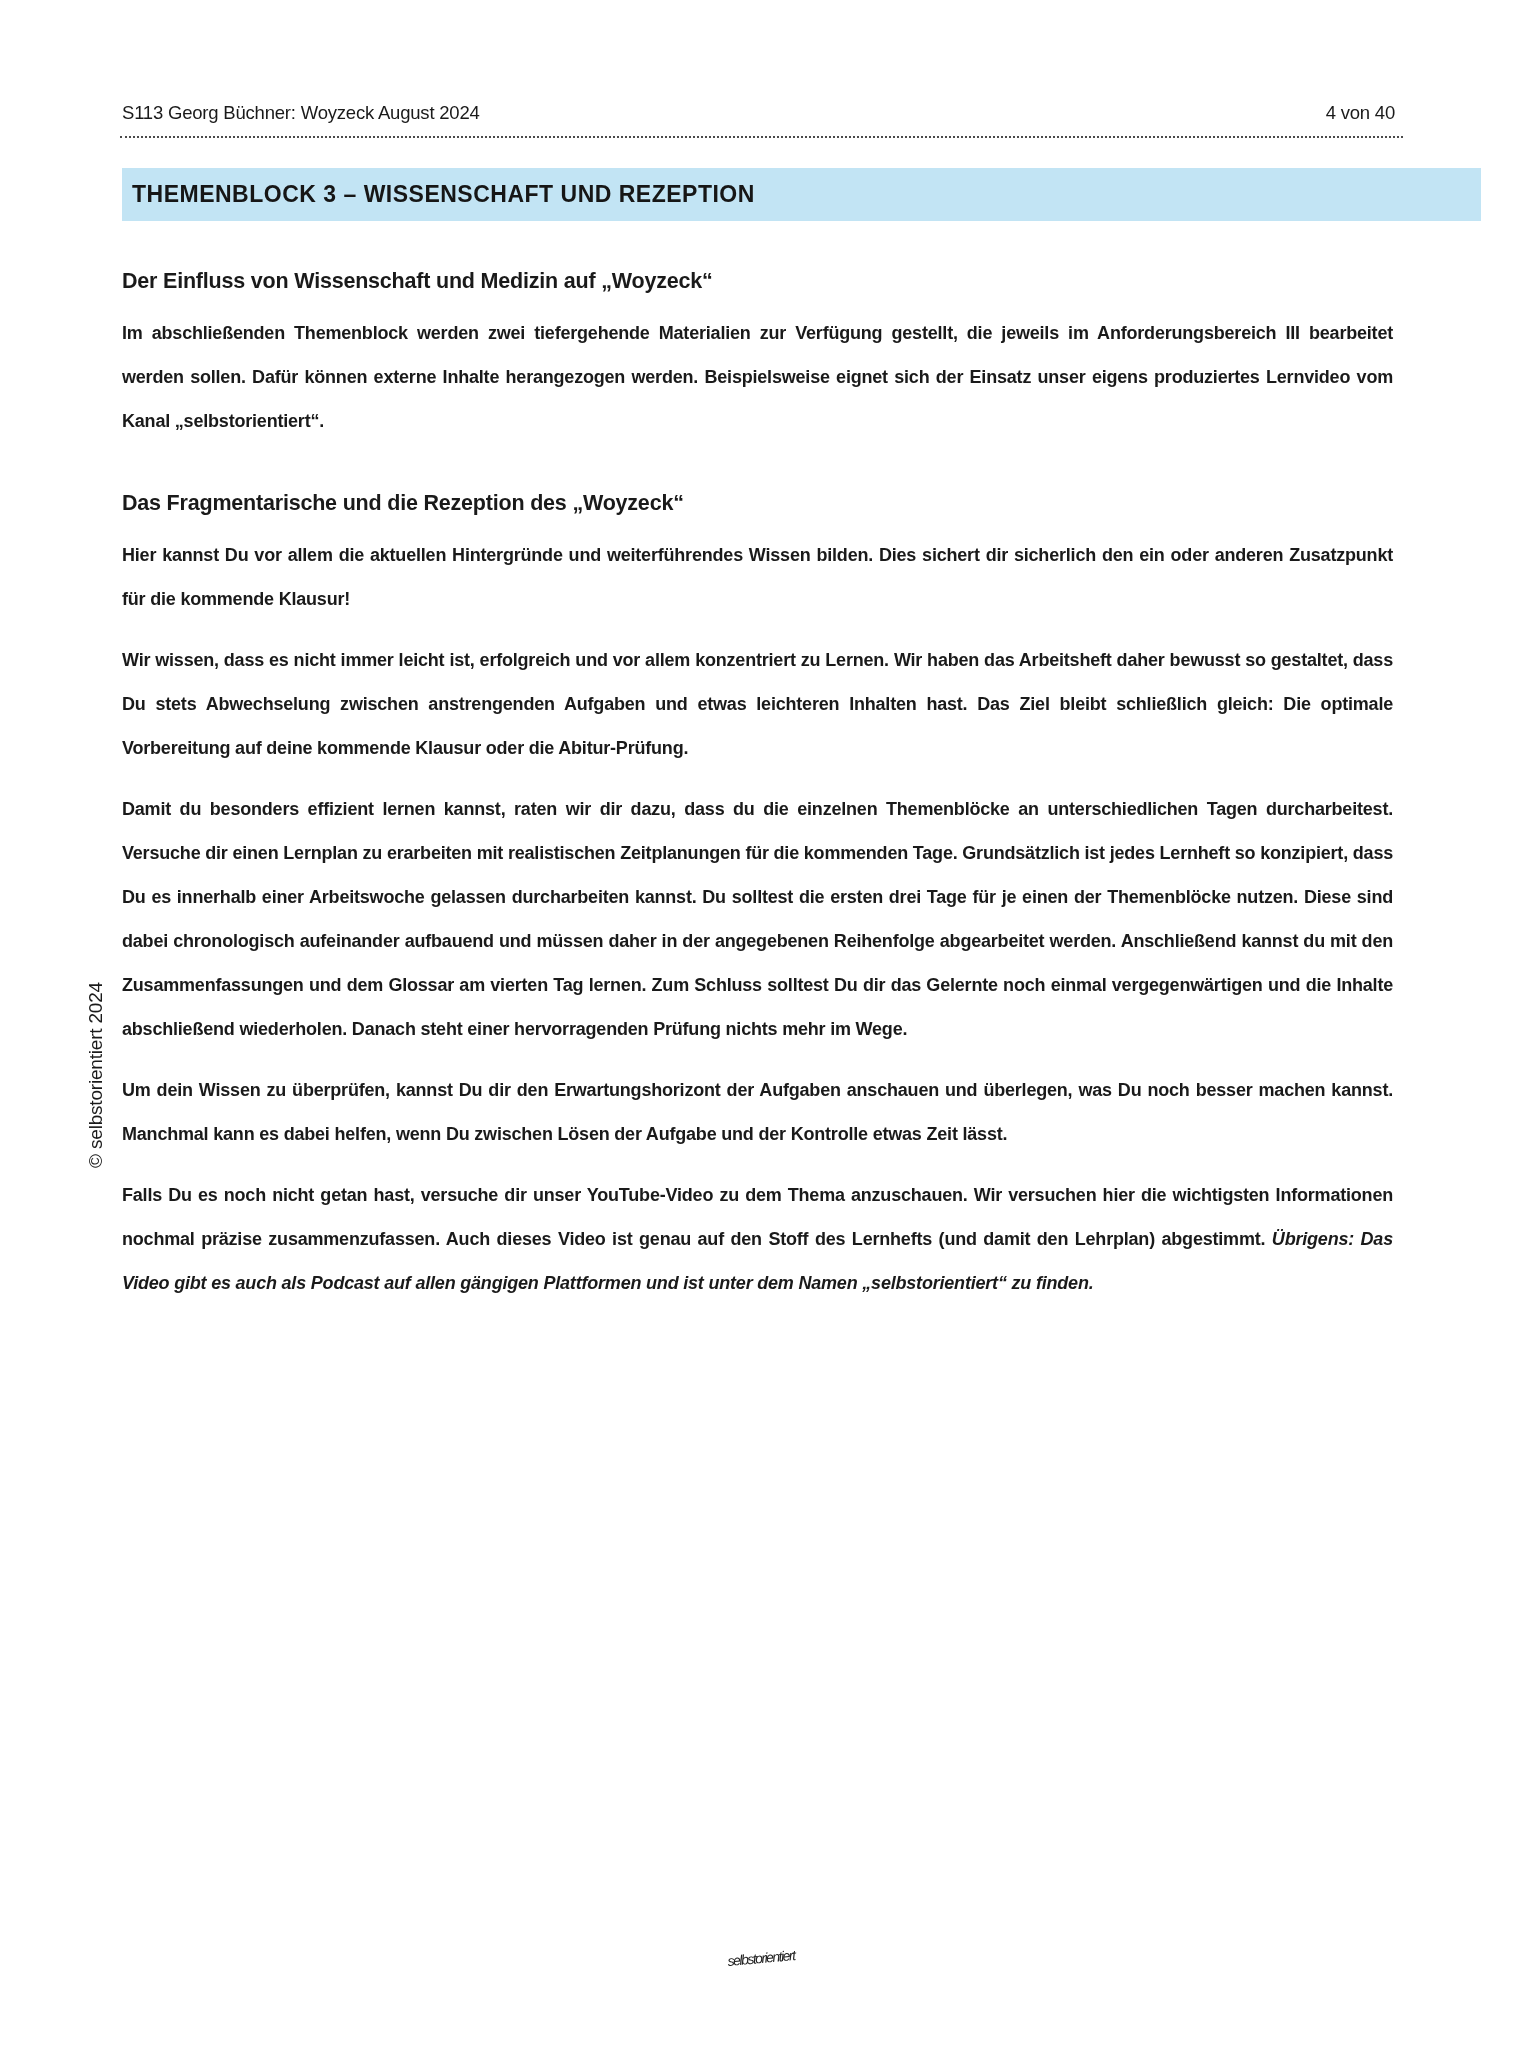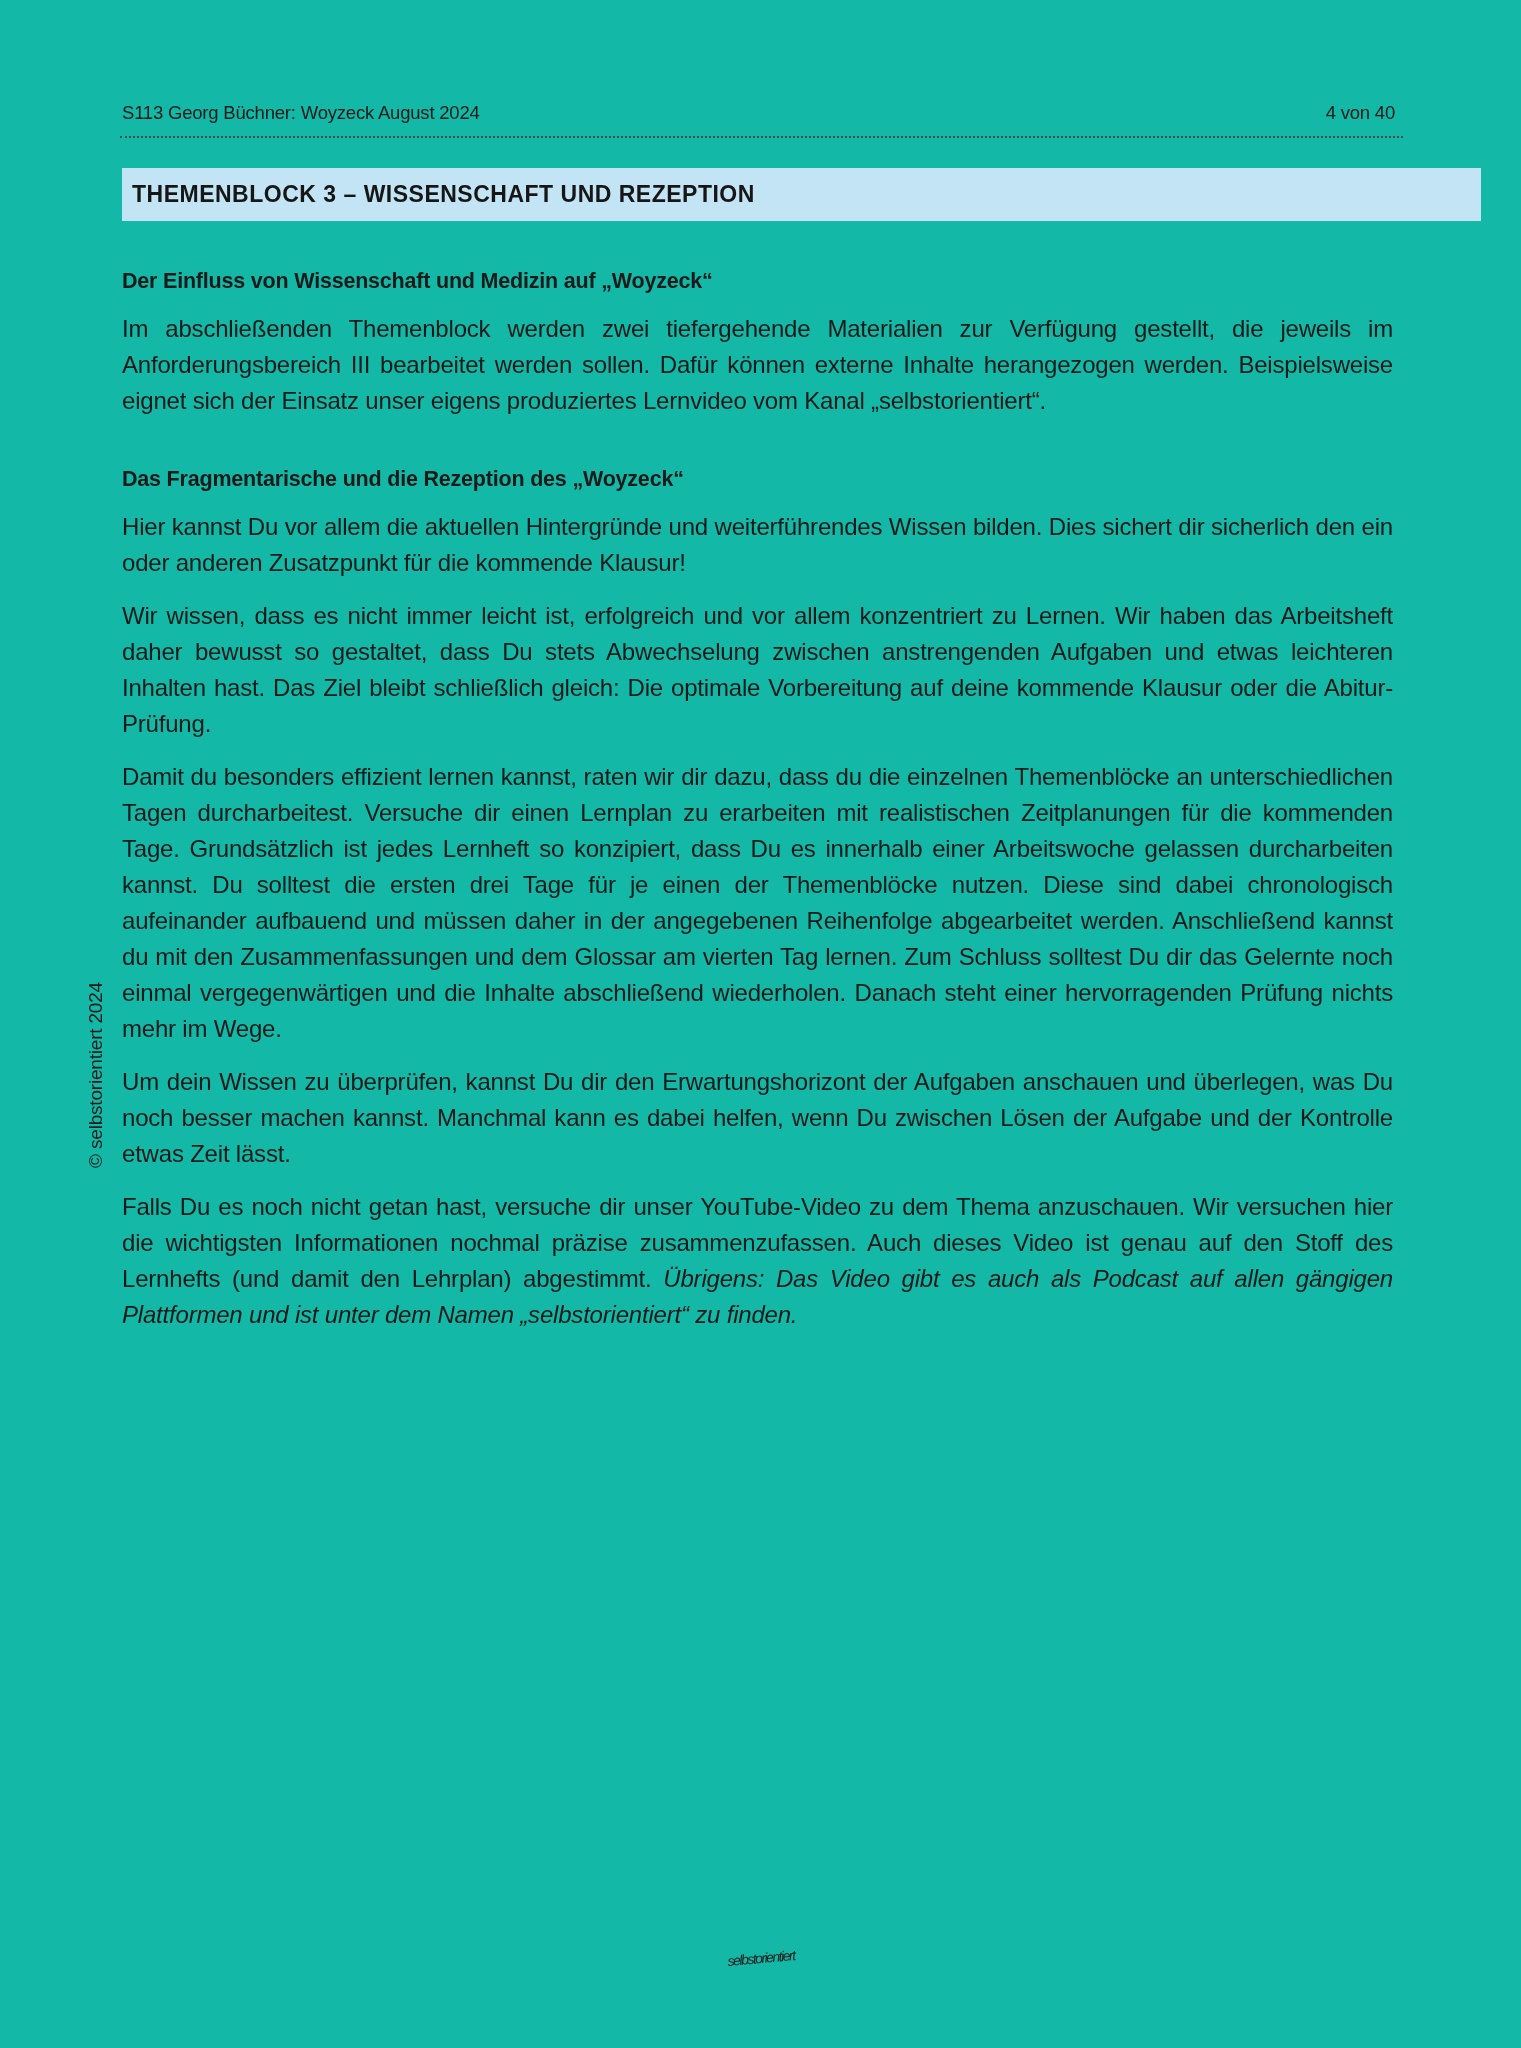--- a/index.html
+++ b/index.html
@@ -1,21 +1,21 @@
 <!DOCTYPE html>
 <html lang="de"><head>
 <meta charset="utf-8">
 <style>
   html,body { margin:0; padding:0; background:#e9e9e9; }
   .page {
     position: relative;
     width: 1521px;
     height: 2048px;
     margin: 0 auto;
-    background: #14b8a6;
+    background: #ffffff;
     font-family: "Liberation Sans", "DejaVu Sans", sans-serif;
     color: #1a1a1a;
     overflow: hidden;
   }
   .header-row {
     position: absolute;
     left: 122px;
     right: 126px;
     top: 102px;
     display: flex;
@@ -47,25 +47,26 @@
     letter-spacing: 0.5px;
     color: #161616;
   }
   .subhead {
     font-size: 21.5px;
     font-weight: 700;
     letter-spacing: -0.2px;
     margin: 48px 0 0 0;
   }
   .para {
-    font-size: 24px;
-    line-height: 36px;
+    font-size: 18px;
+    line-height: 44px;
     letter-spacing: -0.2px;
     text-align: justify;
     margin: 17px 0 0 0;
+    font-weight: bold;
   }
   .para.gap { }
   .hinweise-box {
     margin-top: 36px;
     border-top: 2px solid #33708d;
   }
   .hinweise-title {
     border-left: 3px solid #33708d;
     padding: 14px 0 12px 10px;
     color: #1d4d60;

